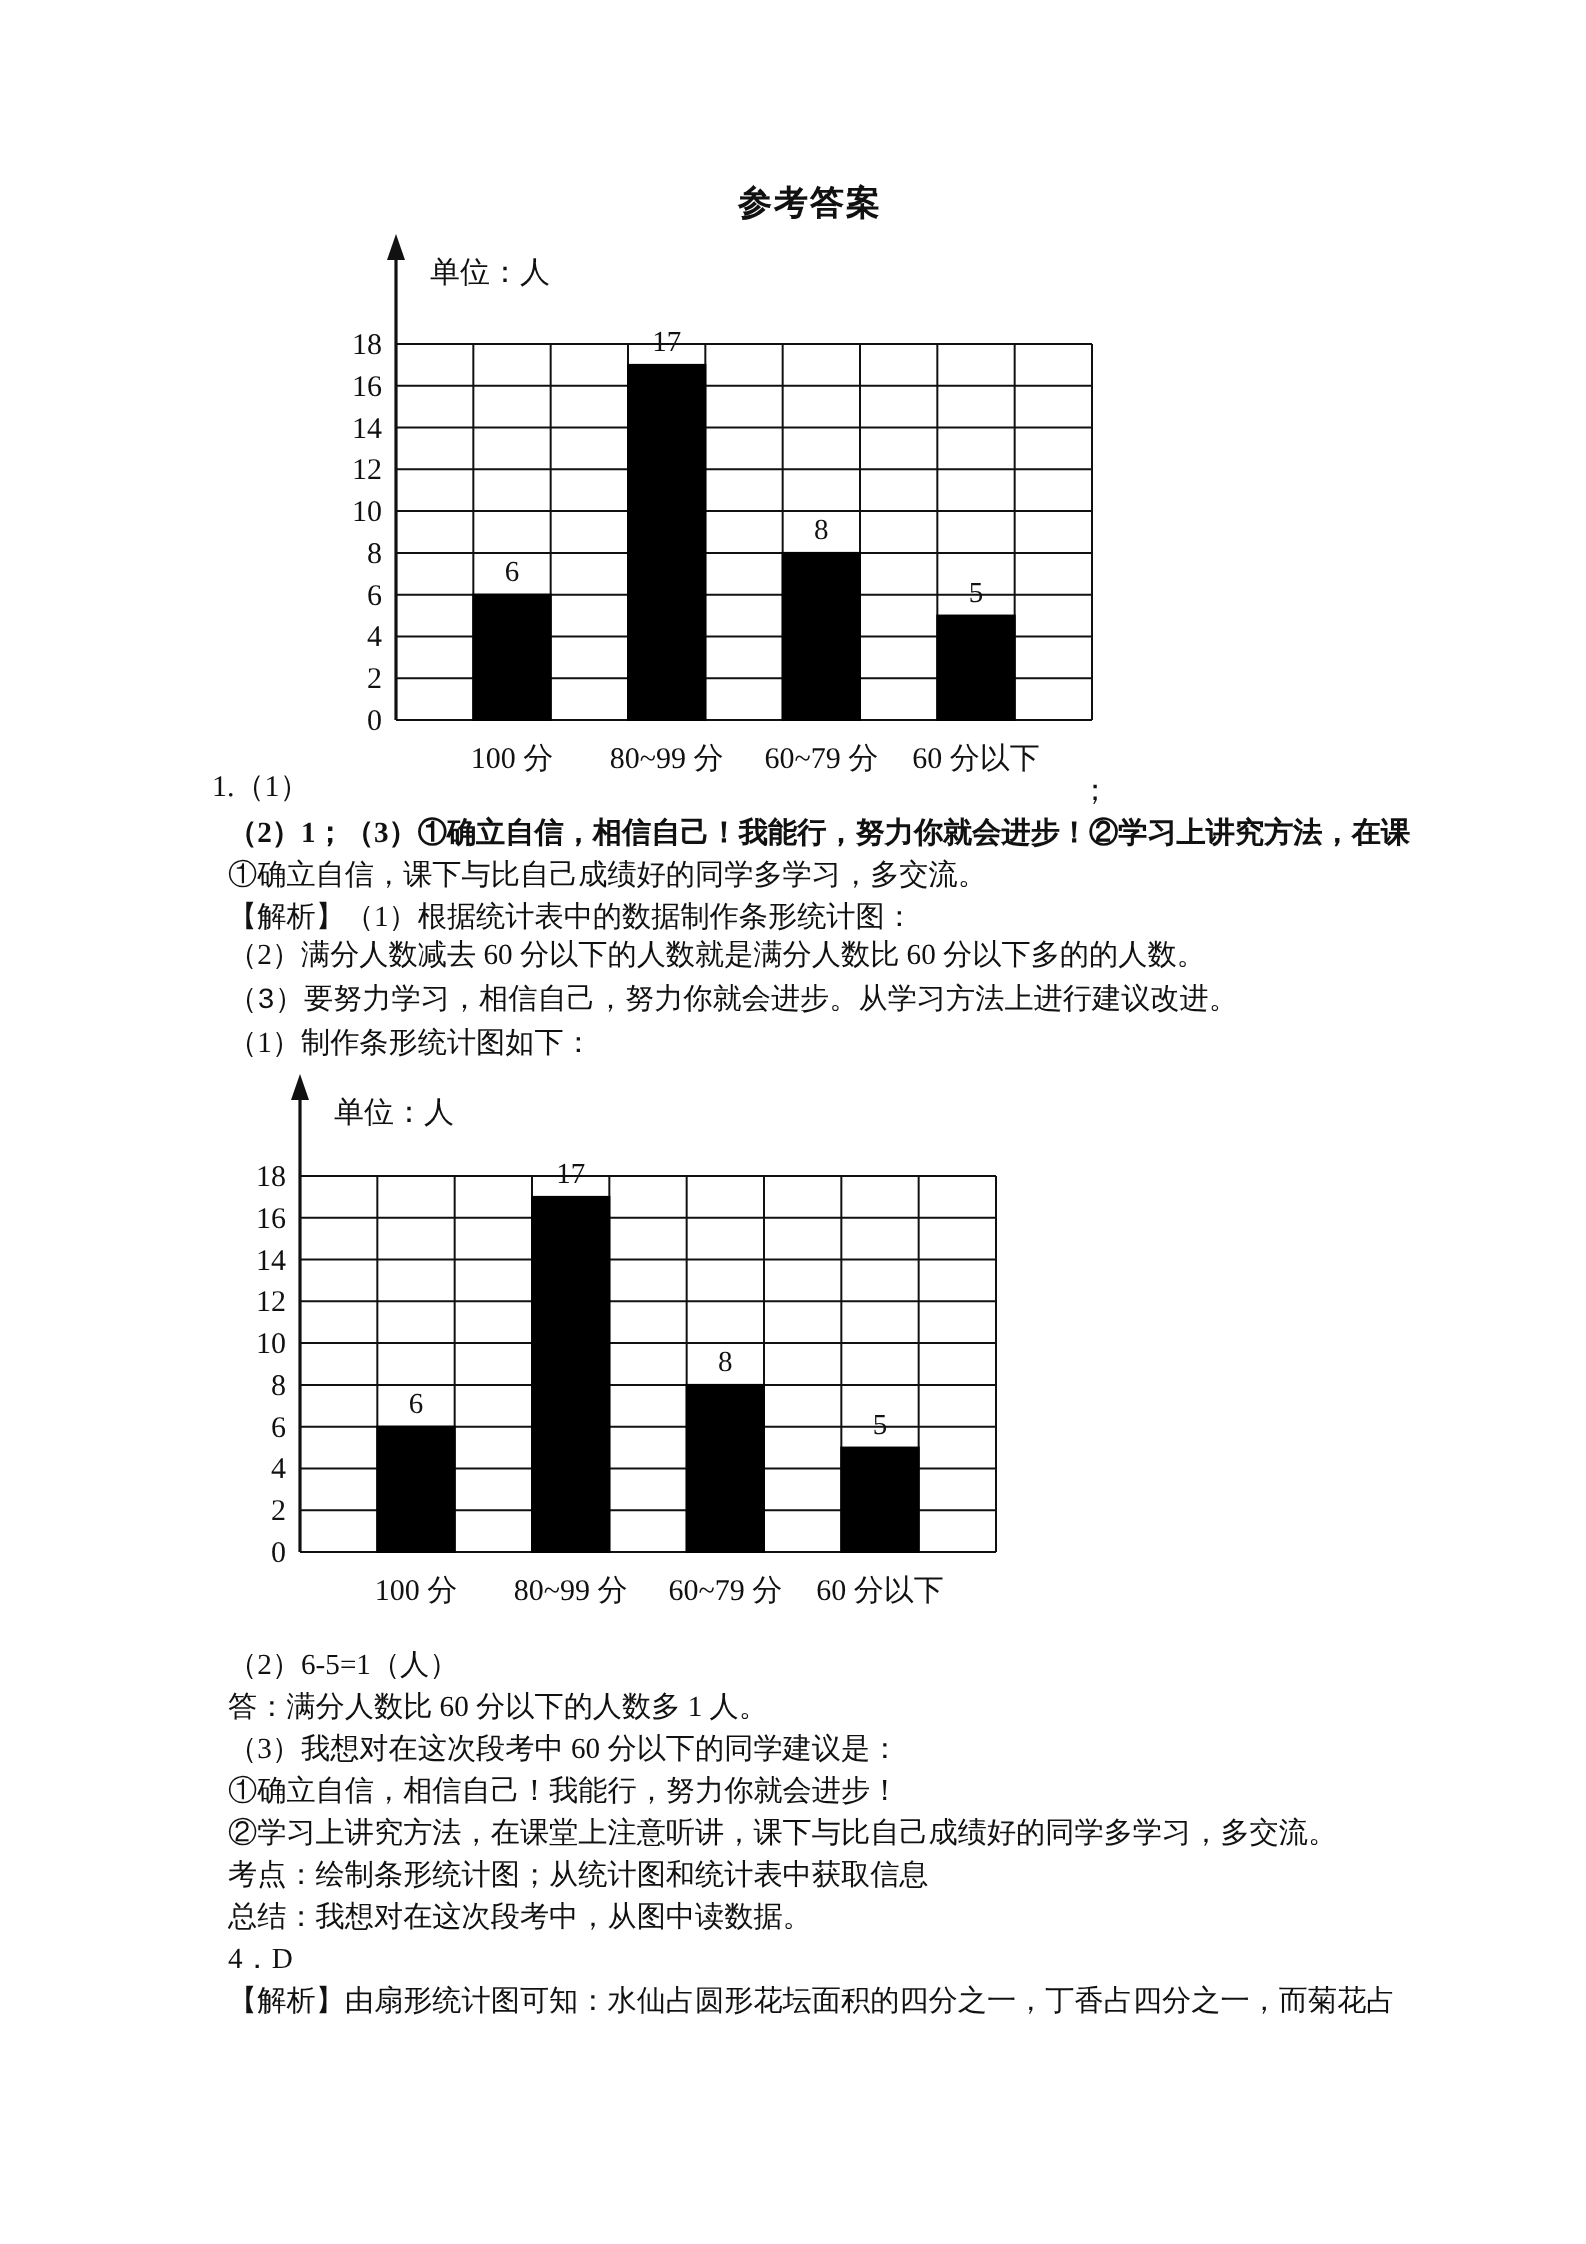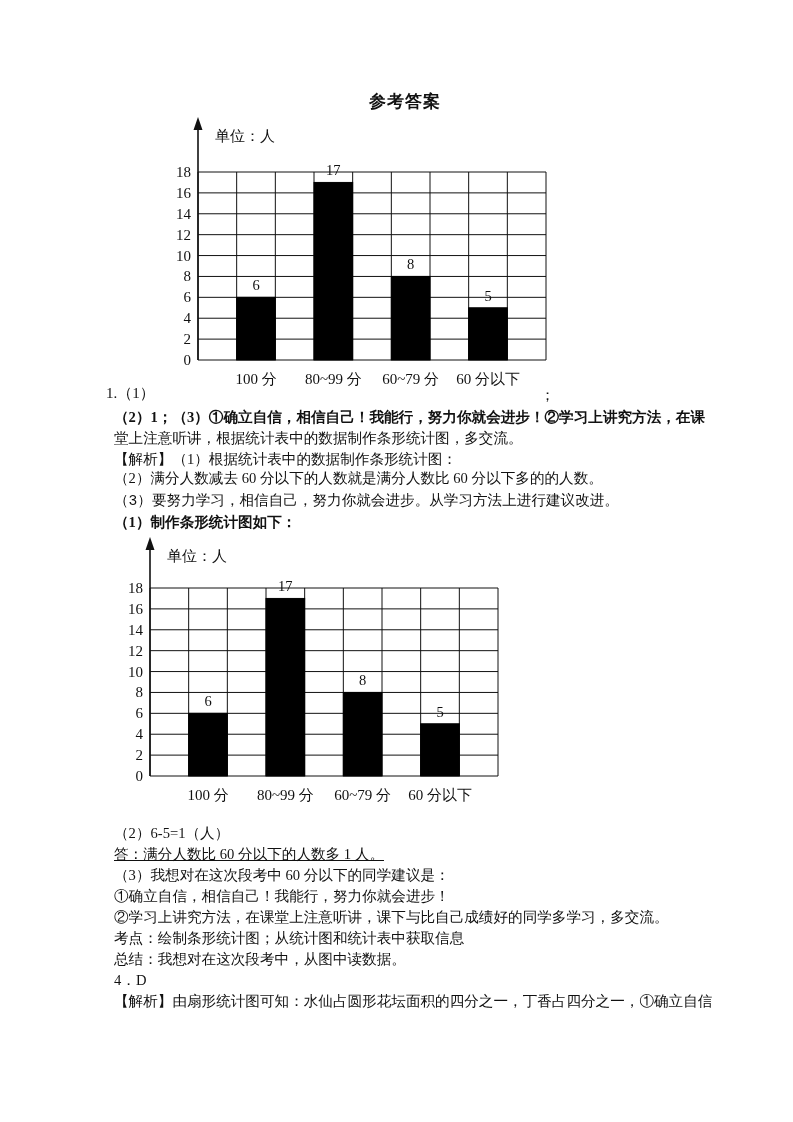--- a/index.html
+++ b/index.html
@@ -126,29 +126,29 @@
     <rect x="248.33333333333331" y="157.44444444444446" width="38.666666666666664" height="83.55555555555556" fill="#000000" stroke="#000000"></rect>
     <text x="267.66666666666663" y="150.44444444444446" text-anchor="middle" font-size="14.5" fill="#111111">8</text>
     <text x="267.66666666666663" y="265" text-anchor="middle" font-size="15" fill="#111111">60~79 分</text>
     <rect x="325.66666666666663" y="188.77777777777777" width="38.666666666666664" height="52.22222222222222" fill="#000000" stroke="#000000"></rect>
     <text x="344.99999999999994" y="181.77777777777777" text-anchor="middle" font-size="14.5" fill="#111111">5</text>
     <text x="344.99999999999994" y="265" text-anchor="middle" font-size="15" fill="#111111">60 分以下</text>
   </svg>
 
 <div id="tb-0" class="textblock" style="left:114px;top:407px;width:640px;">
     <div class="text-line" style="top: 0px; font-weight: bold;">（2）1；（3）①确立自信，相信自己！我能行，努力你就会进步！②学习上讲究方法，在课</div>
-    <div class="text-line" style="top: 21px;">堂上注意听讲，根据统计表中的数据制作条形统计图，多交流。</div>
+    <div class="text-line" style="top: 21px;">①确立自信，课下与比自己成绩好的同学多学习，多交流。</div>
     <div class="text-line" style="top: 42px;">【解析】（1）根据统计表中的数据制作条形统计图：</div>
     <div class="text-line" style="top: 61px;">（2）满分人数减去 60 分以下的人数就是满分人数比 60 分以下多的的人数。</div>
     <div class="text-line" style="top: 84px; font-family: Liberation Mono, monospace;">（3）要努力学习，相信自己，努力你就会进步。从学习方法上进行建议改进。</div>
-    <div class="text-line" style="top: 105px; font-weight: bold;">（1）制作条形统计图如下：</div>
+    <div class="text-line" style="top: 105px;">（1）制作条形统计图如下：</div>
   </div>
 <div id="tb-1" class="textblock" style="left:114px;top:823px;width:640px;">
     <div class="text-line" style="top: 0px;">（2）6-5=1（人）</div>
-    <div class="text-line" style="top: 21px; text-decoration: underline;">答：满分人数比 60 分以下的人数多 1 人。</div>
+    <div class="text-line" style="top: 21px;">答：满分人数比 60 分以下的人数多 1 人。</div>
     <div class="text-line" style="top: 42px;">（3）我想对在这次段考中 60 分以下的同学建议是：</div>
     <div class="text-line" style="top: 63px;">①确立自信，相信自己！我能行，努力你就会进步！</div>
     <div class="text-line" style="top: 84px;">②学习上讲究方法，在课堂上注意听讲，课下与比自己成绩好的同学多学习，多交流。</div>
     <div class="text-line" style="top: 105px; font-family: Liberation Serif, serif;">考点：绘制条形统计图；从统计图和统计表中获取信息</div>
     <div class="text-line" style="top: 126px;">总结：我想对在这次段考中，从图中读数据。</div>
     <div class="text-line" style="top: 147px;">4．D</div>
-    <div class="text-line" style="top: 168px;">【解析】由扇形统计图可知：水仙占圆形花坛面积的四分之一，丁香占四分之一，①确立自信</div>
+    <div class="text-line" style="top: 168px;">【解析】由扇形统计图可知：水仙占圆形花坛面积的四分之一，丁香占四分之一，而菊花占</div>
   </div>
 
 </body></html>

